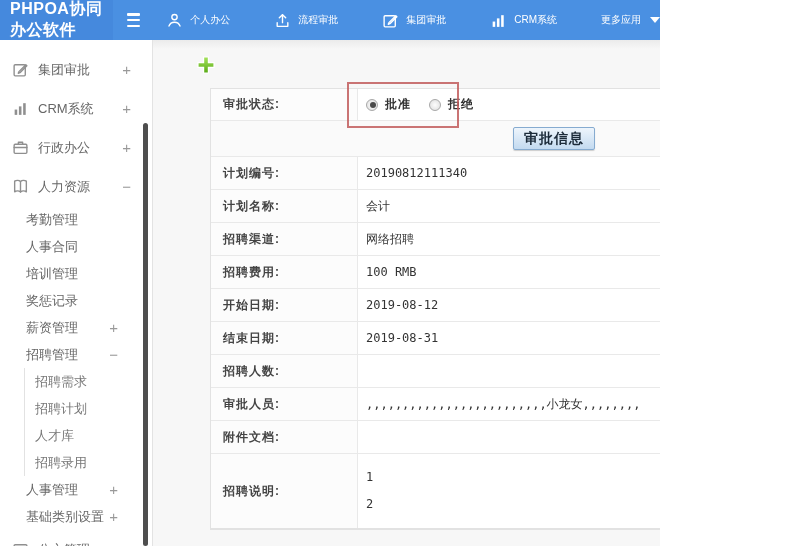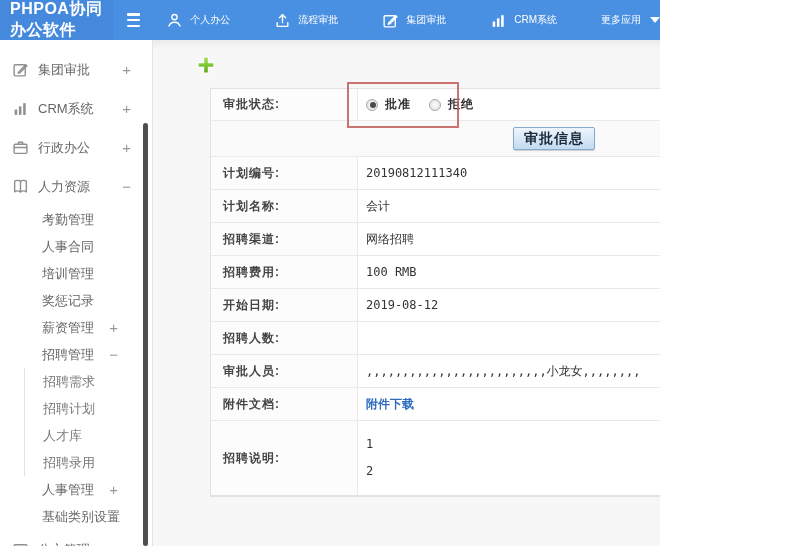--- a/index.html
+++ b/index.html
@@ -18,22 +18,22 @@
   .nav-item { display:flex; align-items:center; gap:7px; cursor:pointer; white-space:nowrap; }
   .nav-item svg { display:block; }
   .caret { width:0; height:0; border-left:5px solid transparent; border-right:5px solid transparent;
            border-top:6px solid #fff; margin-left:2px; }
 
   
   .sidebar { position:absolute; top:40px; left:0; bottom:0; width:153px; background:#fff;
              border-right:1px solid #e3e3e3; padding-top:10px; font-size:13px; color:#666; overflow:hidden; }
   .s-item { position:relative; display:flex; align-items:center; cursor:pointer; }
   .s-item.lvl0 { height:39px; padding-left:12px; gap:9px; }
-  .s-item.lvl1 { height:27px; padding-left:26px;margin-left:16px; }
-  .s-item.lvl2 { height:27px; margin-left:24px; border-left:1px solid #e2e2e2; padding-left:18px; color:#777; }
+  .s-item.lvl1 { height:27px; padding-left:26px; }
+  .s-item.lvl2 { height:27px; margin-left:24px; border-left:1px solid #e2e2e2; padding-left:10px; color:#777; }
   .s-icon { width:17px; height:17px; display:flex; align-items:center; }
   .s-icon svg { display:block; }
   .s-exp { position:absolute; color:#999; font-size:15px; line-height:1; }
   .lvl0 .s-exp { right:21px; }
   .lvl1 .s-exp { right:34px; }
   .scroll-thumb { position:absolute; left:143px; top:123px; width:5px; height:423px;
                   background:#4e4e4e; border-radius:3px; z-index:6; cursor:pointer; }
 
   
   .main { position:absolute; left:153px; top:40px; right:0; bottom:0;
@@ -321,35 +321,36 @@
   <div class="f-row">
     <div class="f-label">招聘费用:</div>
     <div class="f-value">100 RMB</div>
   </div>
 
   <div class="f-row">
     <div class="f-label">开始日期:</div>
     <div class="f-value">2019-08-12</div>
   </div>
 
+  <div class="f-row">
+    <div class="f-label">结束日期:</div>
+    <div class="f-value">2019-08-31</div>
+  </div>
 
   <div class="f-row">
     <div class="f-label">招聘人数:</div>
   </div>
 
   <div class="f-row">
     <div class="f-label">审批人员:</div>
     <div class="f-value">,,,,,,,,,,,,,,,,,,,,,,,,,小龙女,,,,,,,,</div>
   </div>
 
   <div class="f-row">
     <div class="f-label">附件文档:</div>
-    <div class="f-value">
-              <a class="link">附件下载</a>
-            </div>
   </div>
 
   <div class="f-row desc">
     <div class="f-label">招聘说明:</div>
     <div class="f-value">1
 2</div>
   </div>
 </div>
     </div>
   </main>

